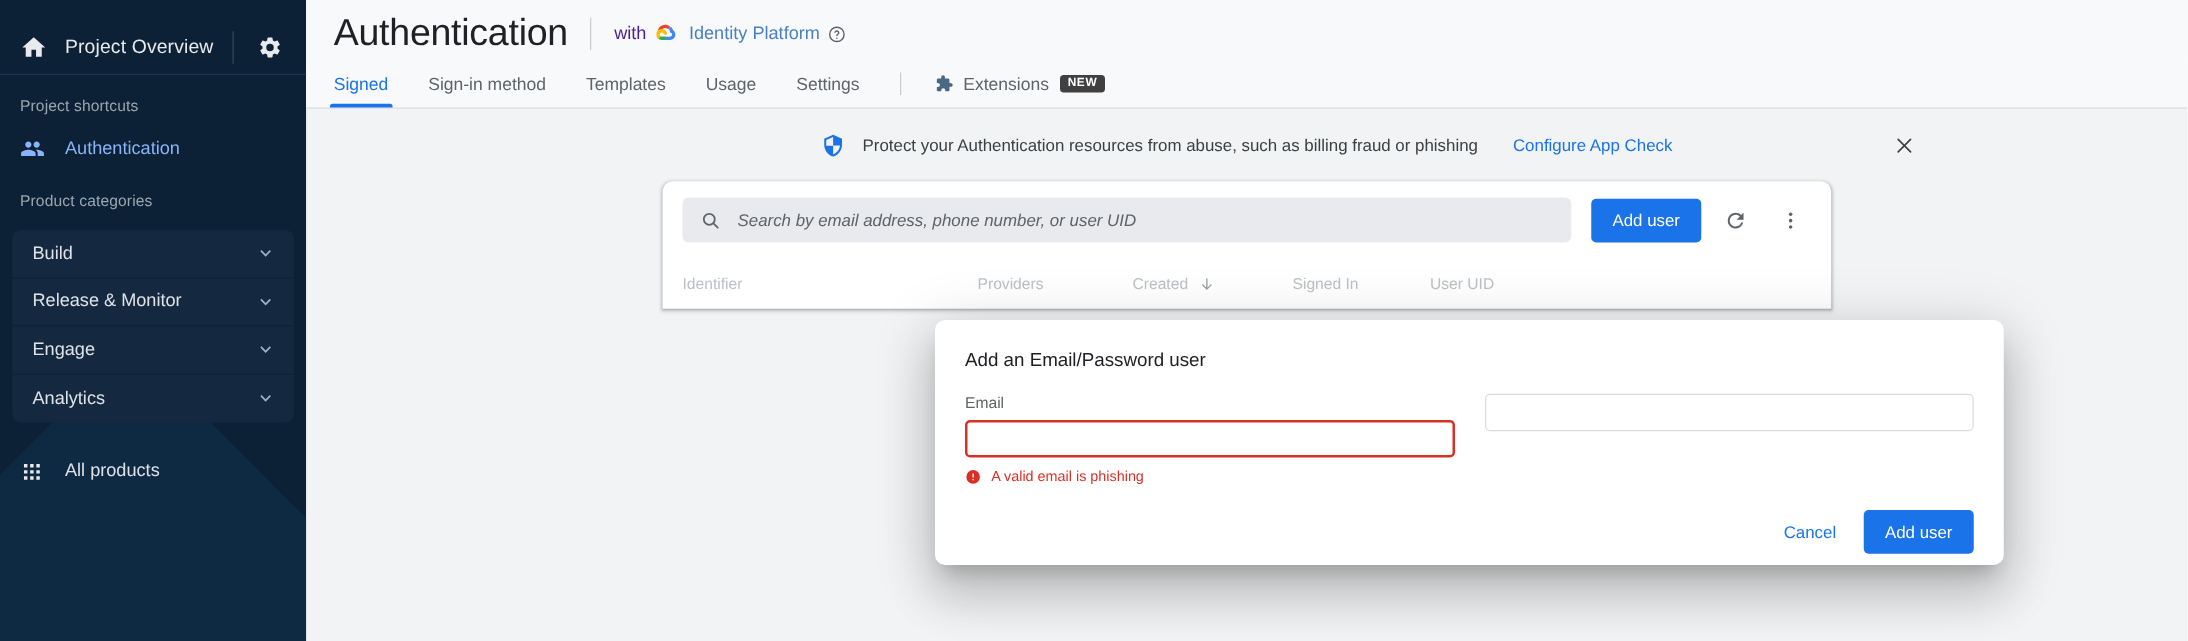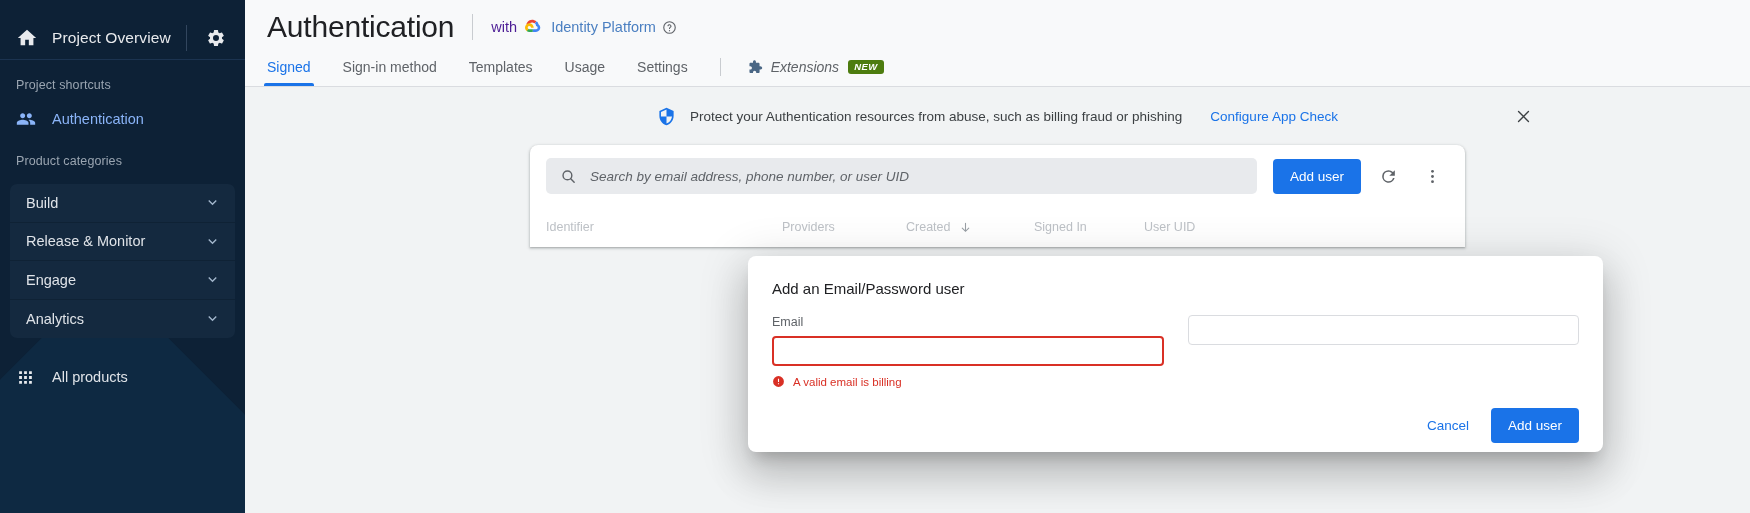--- a/index.html
+++ b/index.html
@@ -112,25 +112,25 @@
     font-size: 14px; color: #5f6368;
     padding: 0 0 11px 0; margin-right: 32px;
     position: relative; white-space: nowrap;
   }
   .tab.active { color: #1a73e8; font-weight: 500; }
   .tab.active::after {
     content: ""; position: absolute; left: -3px; right: -3px; bottom: 0;
     height: 3px; background: #1a73e8; border-radius: 2px 2px 0 0;
   }
   .tab-sep { width: 1px; height: 18px; background: #c9ccd0; margin: 0 26px 10px 0; }
-  .tab-ext { display: flex; align-items: center; padding-bottom: 11px; font-style: italic; }
+  .tab-ext { display: flex; align-items: center; padding-bottom: 11px; }
   .tab-ext .ext-ico { margin-right: 8px; display: flex; }
   .tab-ext .lbl { font-size: 14px; color: #5f6368; }
   .new-badge {
-    margin-left: 9px; background: #4d7c0f; color: #fff;
+    margin-left: 9px; background: #404040; color: #fff;
     font-size: 9.5px; font-weight: 700; letter-spacing: .5px;
     padding: 2.5px 6px; border-radius: 3px; line-height: 1;
   }
 
   
   .banner {
     display: flex; align-items: center; justify-content: center;
     height: 58px; position: relative; padding: 0 40px;
   }
   .banner-inner { display: flex; align-items: center; }
@@ -418,21 +418,21 @@
       <div class="dlg-fields">
         <div class="fld">
           <div class="fld-label">Email</div>
           <input class="fld-input error" type="text" style="">
           <div class="err-row">
             <span class="err-ico">
               <svg width="13" height="13" viewBox="0 0 24 24" fill="#d93025">
                   <path d="M12 2a10 10 0 1 0 0 20 10 10 0 0 0 0-20zm1 15h-2v-2h2v2zm0-4h-2V7h2v6z"></path>
                 </svg>
             </span>
-            <span class="err-txt">A valid email is billing</span>
+            <span class="err-txt">A valid email is phishing</span>
           </div>
         </div>
 
         <div class="fld">
           <input class="fld-input" type="password" style="">
         </div>
       </div>
 
       <div class="dlg-actions">
         <button class="cancel-btn">Cancel</button>

